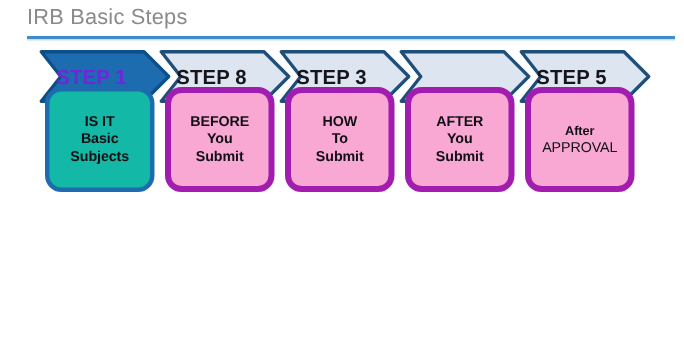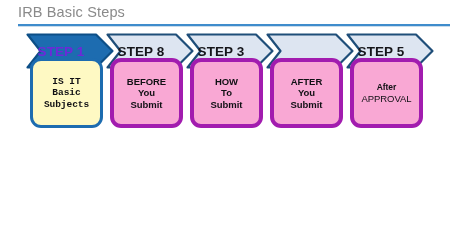--- a/index.html
+++ b/index.html
@@ -125,22 +125,21 @@
     border-radius: 11px;
     display: flex;
     align-items: center;
     justify-content: center;
     text-align: center;
     z-index: 3;
   }
   .step-1 .step-box {
     border-color: #1d6cb0;
     border-width: 3px;
-    background: #fef9c3;
-    font-family: Liberation Mono, monospace;
+    background: #14b8a6;
   }
   .box-text {
     font-size: 9.5px;
     font-weight: bold;
     color: #101014;
     line-height: 11.5px;
     letter-spacing: -0.05px;
     padding: 0 2px;
   }
   .box-text .small {

